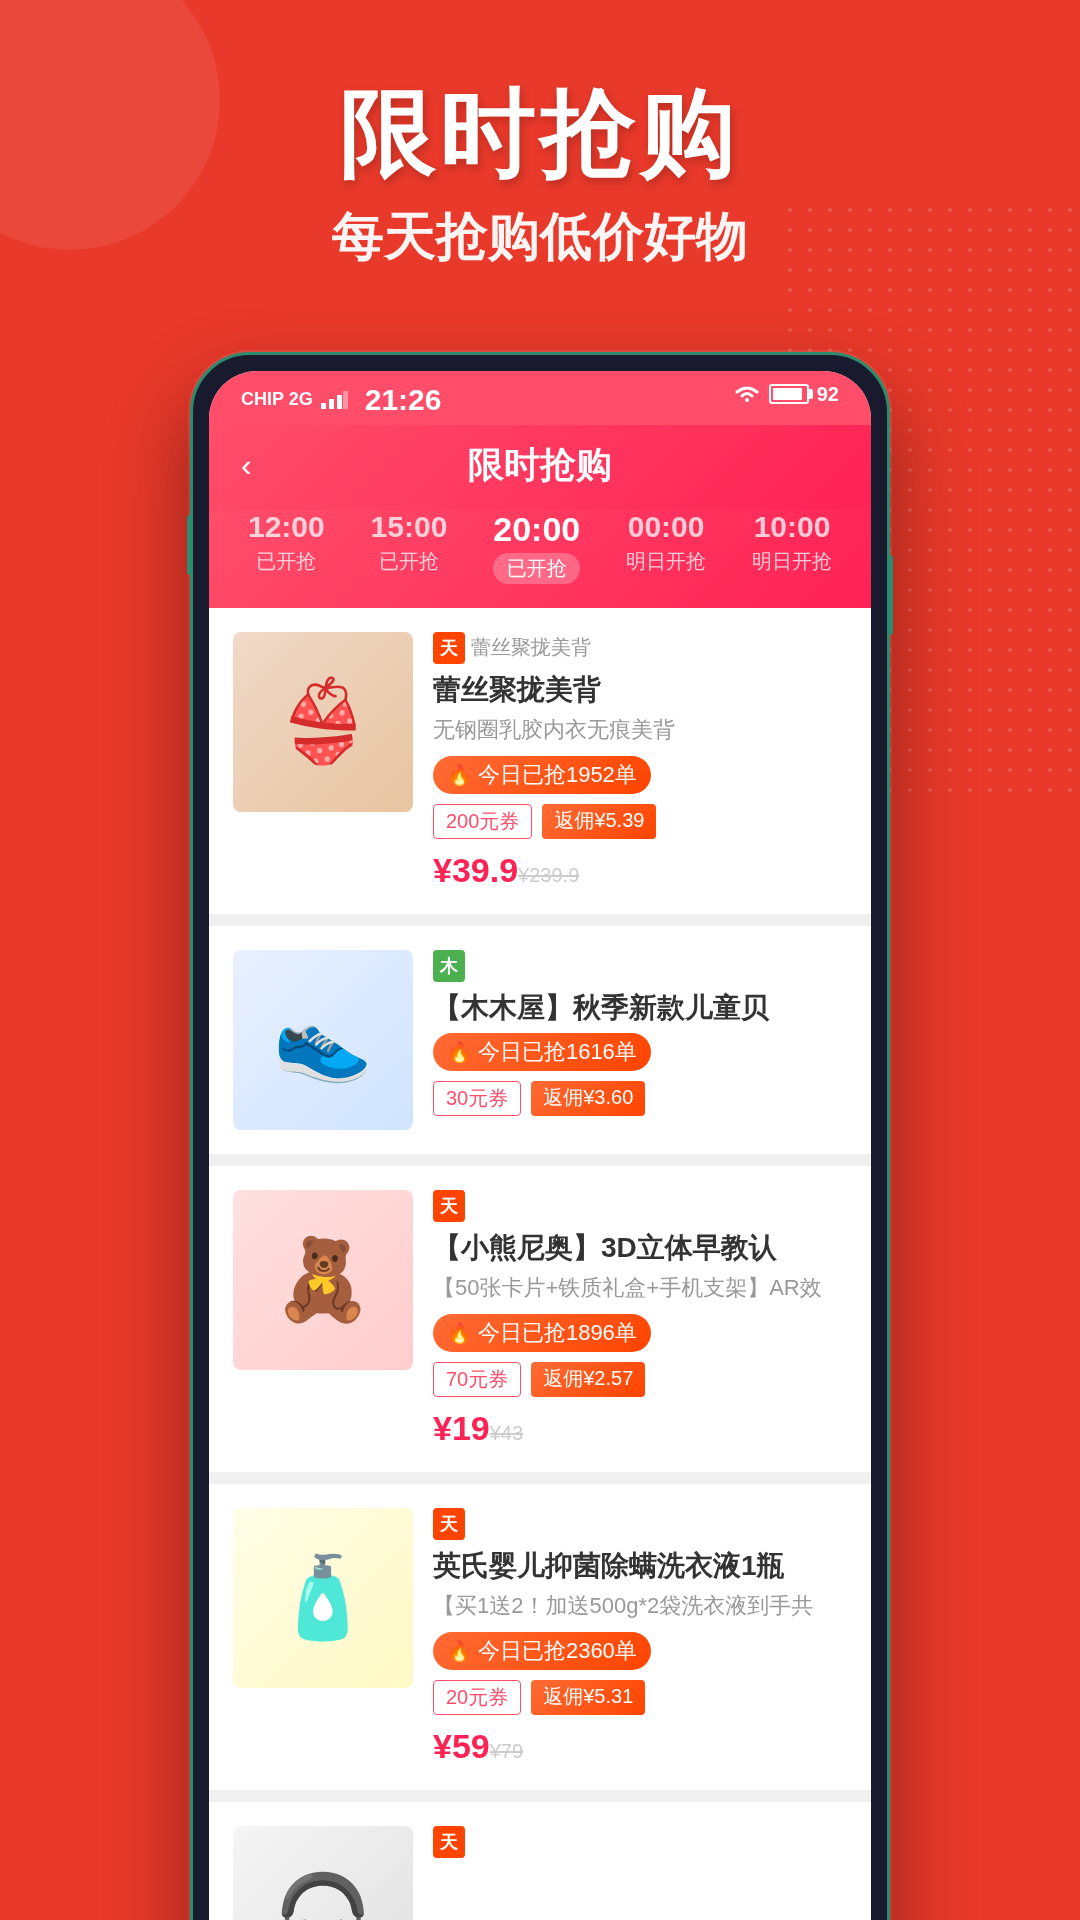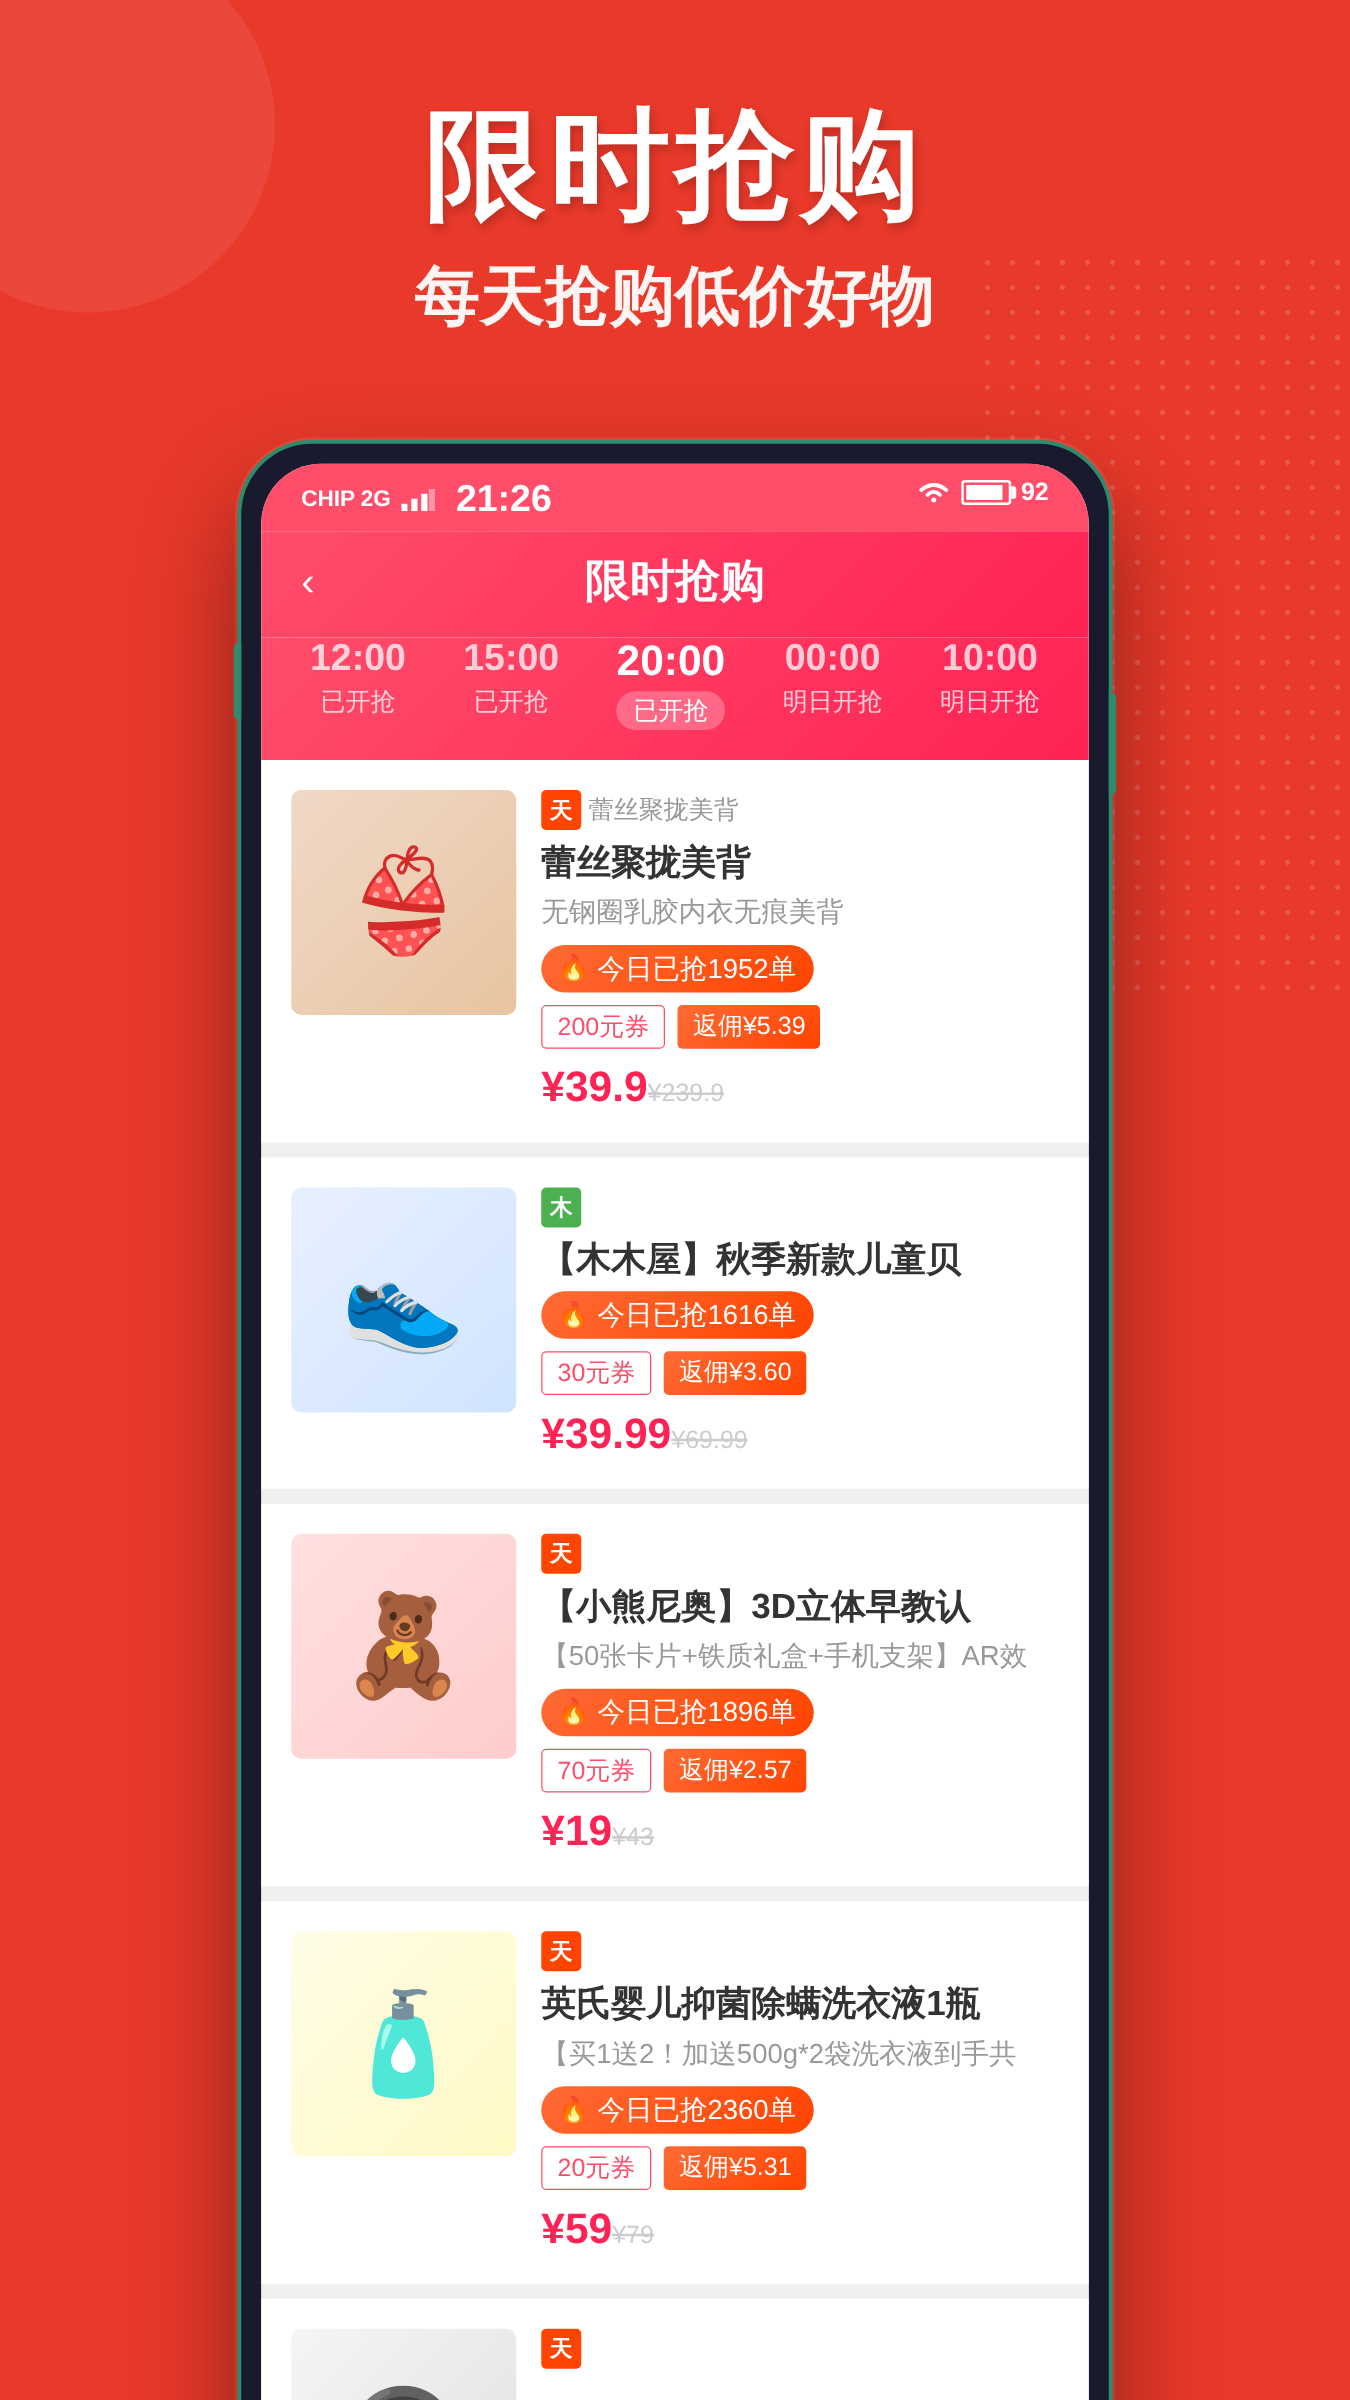--- a/index.html
+++ b/index.html
@@ -489,24 +489,20 @@
             </div>
             <div class="product-name">【木木屋】秋季新款儿童贝</div>
             <div class="flash-badge">
               <span class="flash-icon">🔥</span>
               <span>今日已抢1616单</span>
             </div>
             <div class="coupon-row">
               <span class="coupon">30元券</span>
               <span class="cashback">返佣¥3.60</span>
             </div>
-            <div class="price-row">
-              <span class="price-current">¥39.99</span>
-              <span class="price-original">¥69.99</span>
-            </div>
           </div>
         </div>
 
         <div class="product-card">
           <div class="product-image img-bear" style="position:relative;"></div>
           <div class="product-info">
             <div class="shop-badge">
               <div class="tmall-icon">天</div>
             </div>
             <div class="product-name">【小熊尼奥】3D立体早教认</div>

